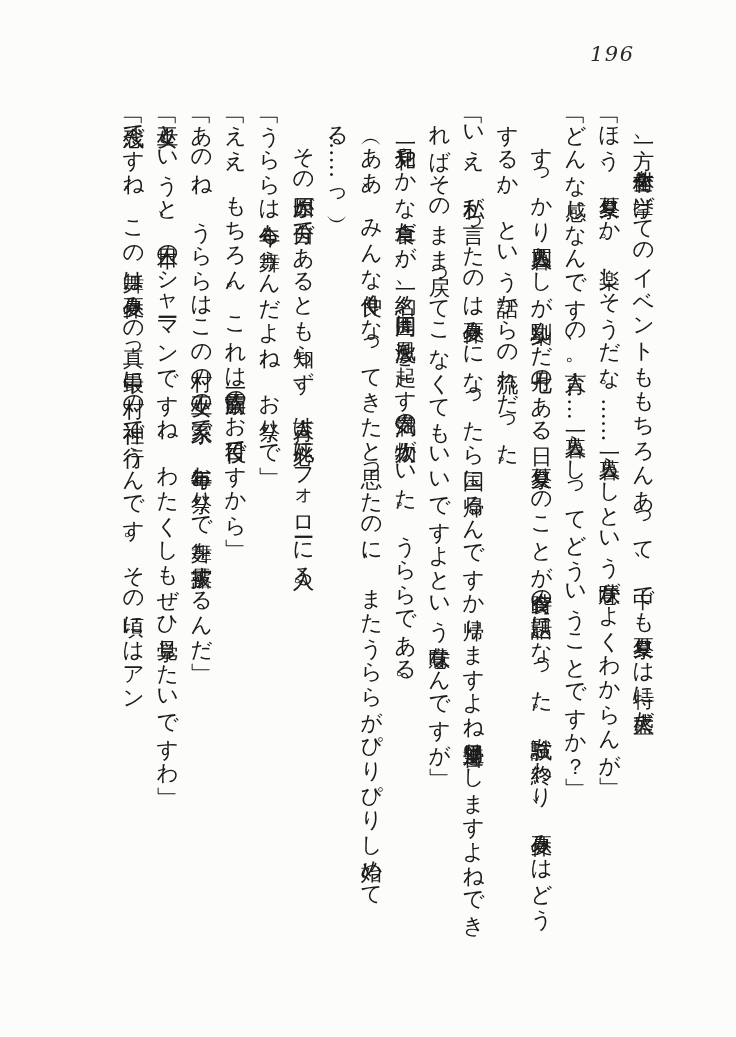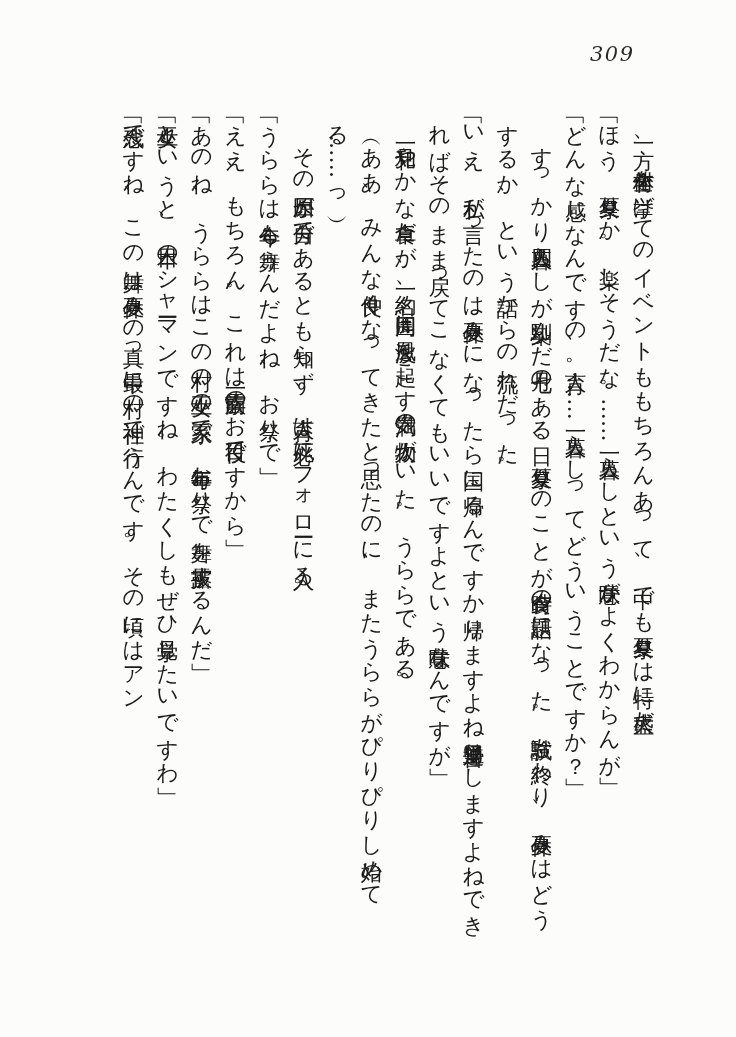--- a/index.html
+++ b/index.html
@@ -41,21 +41,21 @@
   }
   .text-block p.indent{
     text-indent:1em;
   }
 </style>
 </head>
 <body>
 
 <div class="page">
 
-  <div class="folio">309</div>
+  <div class="folio">196</div>
 
   <div class="text-block">
     <p class="indent">一方、村全体を挙げてのイベントももちろんあって、中でも夏祭りは特に盛大だ。</p>
     <p>「ほう、夏祭りか。楽しそうだな。……一人暮らしという意味がよくわからんが」</p>
     <p>「どんな感じなんですの、育人。……一人暮らしってどういうことですか？」</p>
     <p class="indent">すっかり四人暮らしが馴染んだ七月のある日、夏祭りのことが夕食時の話題になった。試験も終わり、夏休みはどうするか、という話からの流れだった。</p>
     <p>「いえ、私が言ったのは夏休みになったら国に帰るんですか帰りますよね普通里帰りしますよねできればそのまま戻ってこなくてもいいですよという意味なんですが」</p>
     <p class="indent">一見和やかな食卓だが、約一名、周囲に波風を起こす気満々の人物がいた。うららである。</p>
     <p class="indent">（ああ、みんな仲良くなってきたと思ったのに、またうららがぴりぴりし始めてる……っ）</p>
     <p class="indent">その原因が自分であるとも知らず、育人は必死にフォローに入る。</p>

